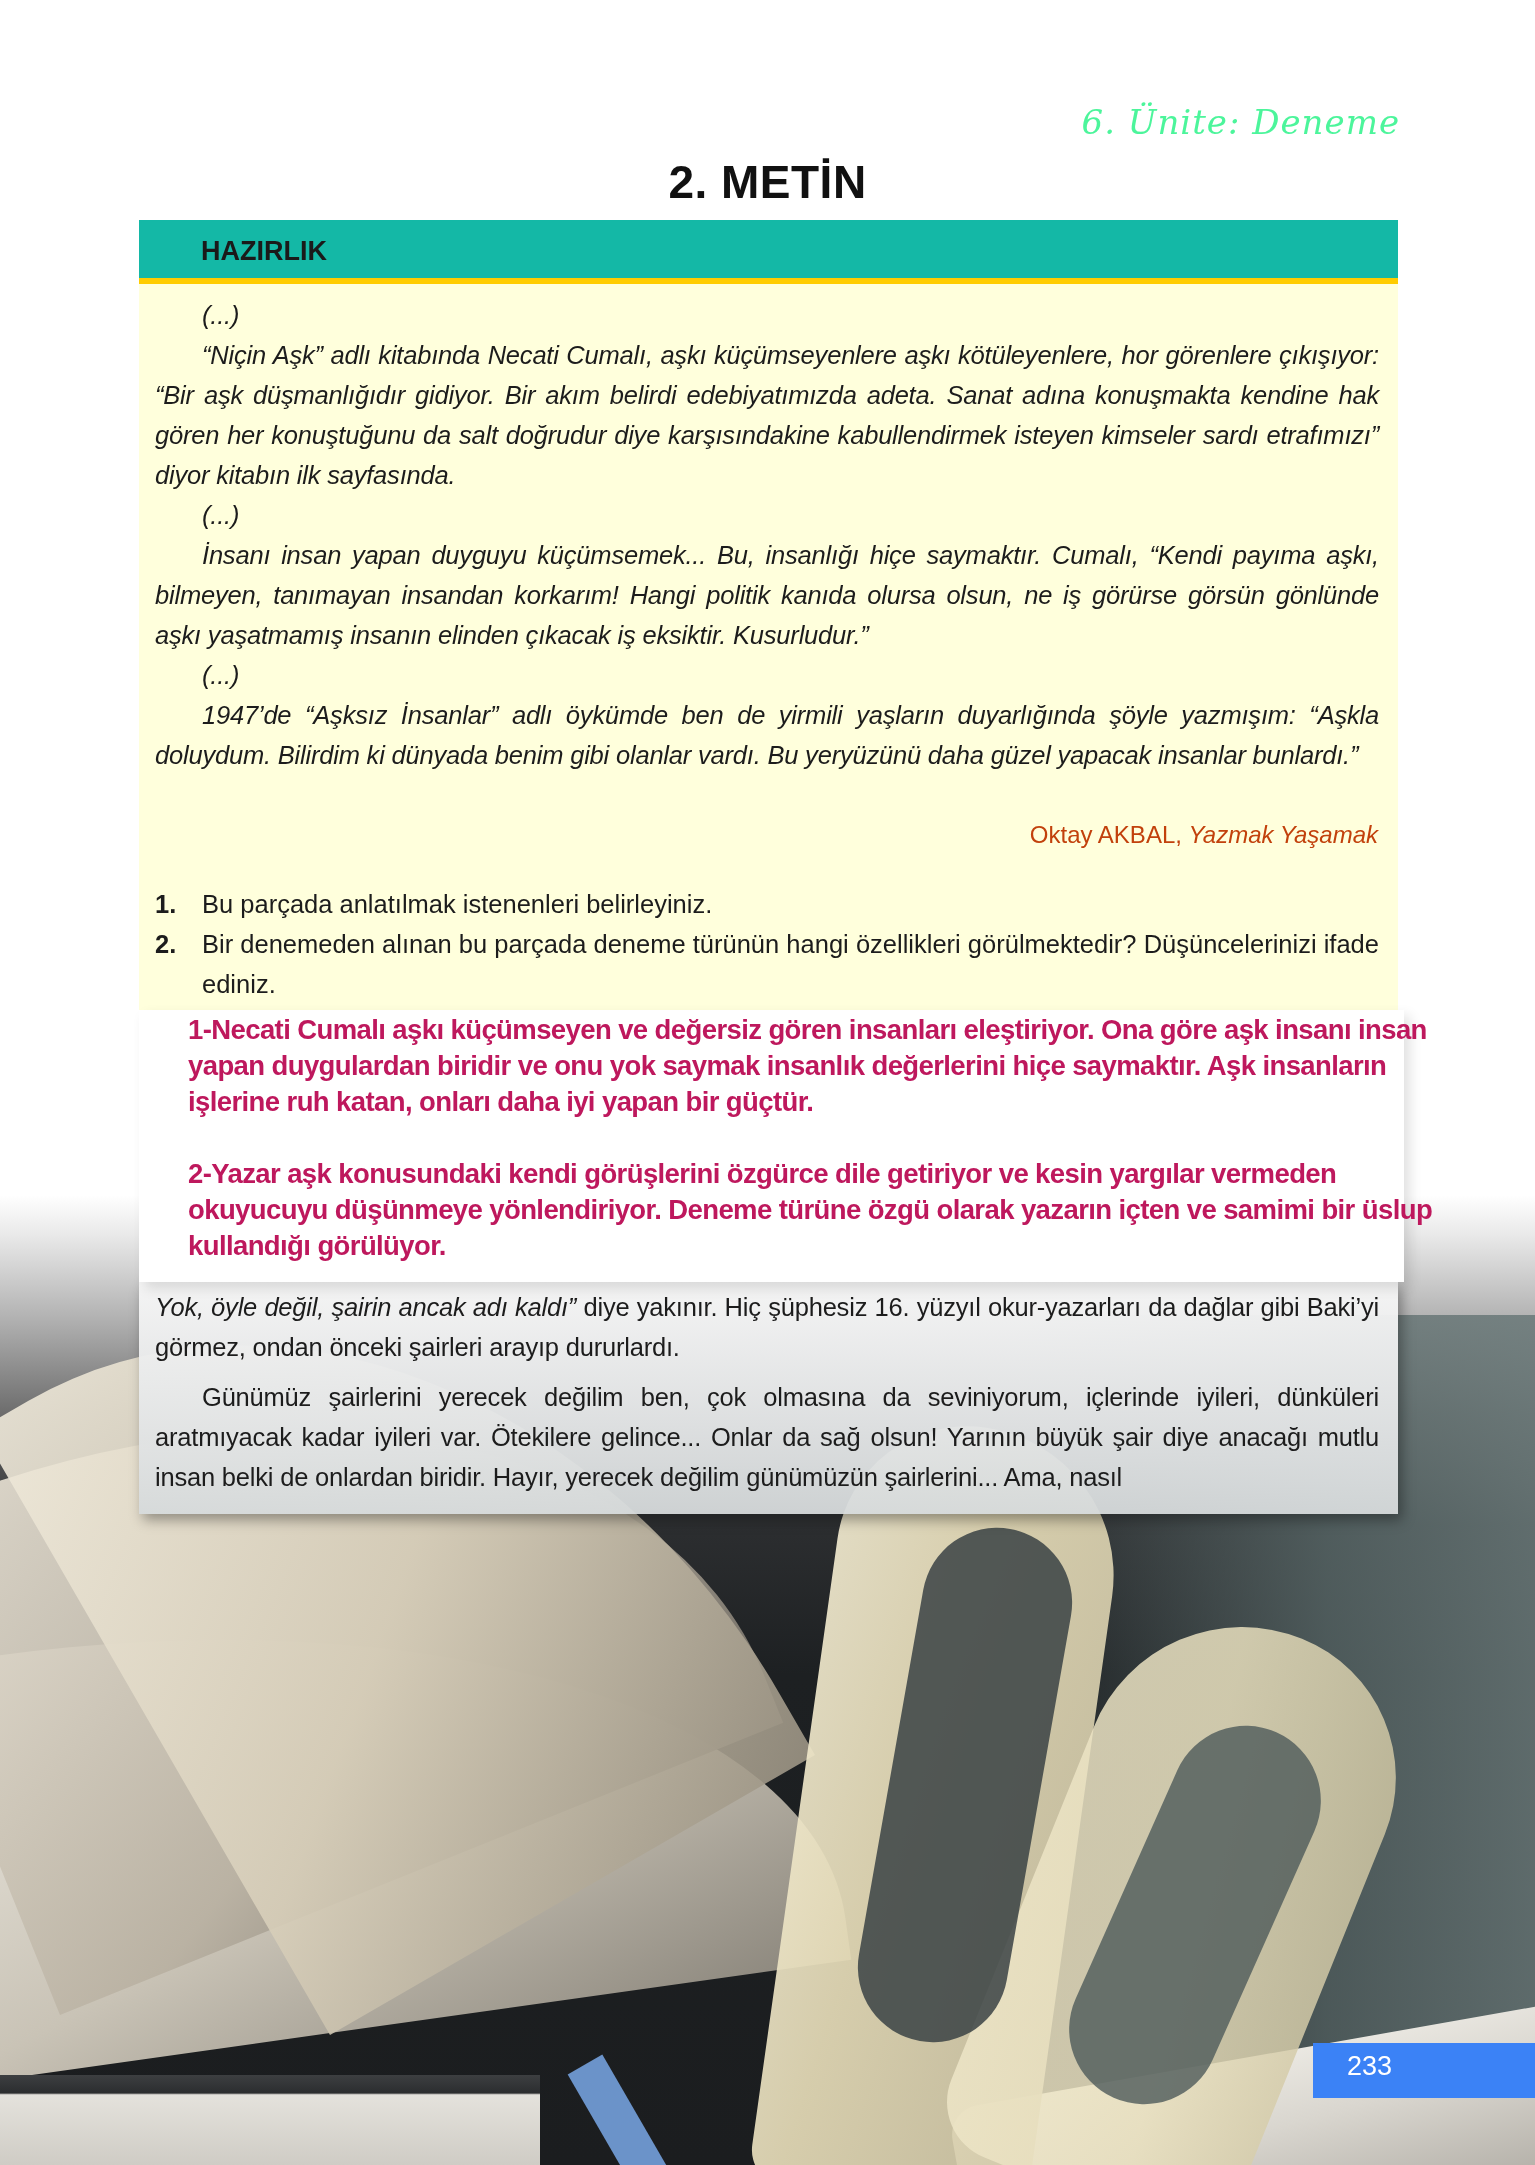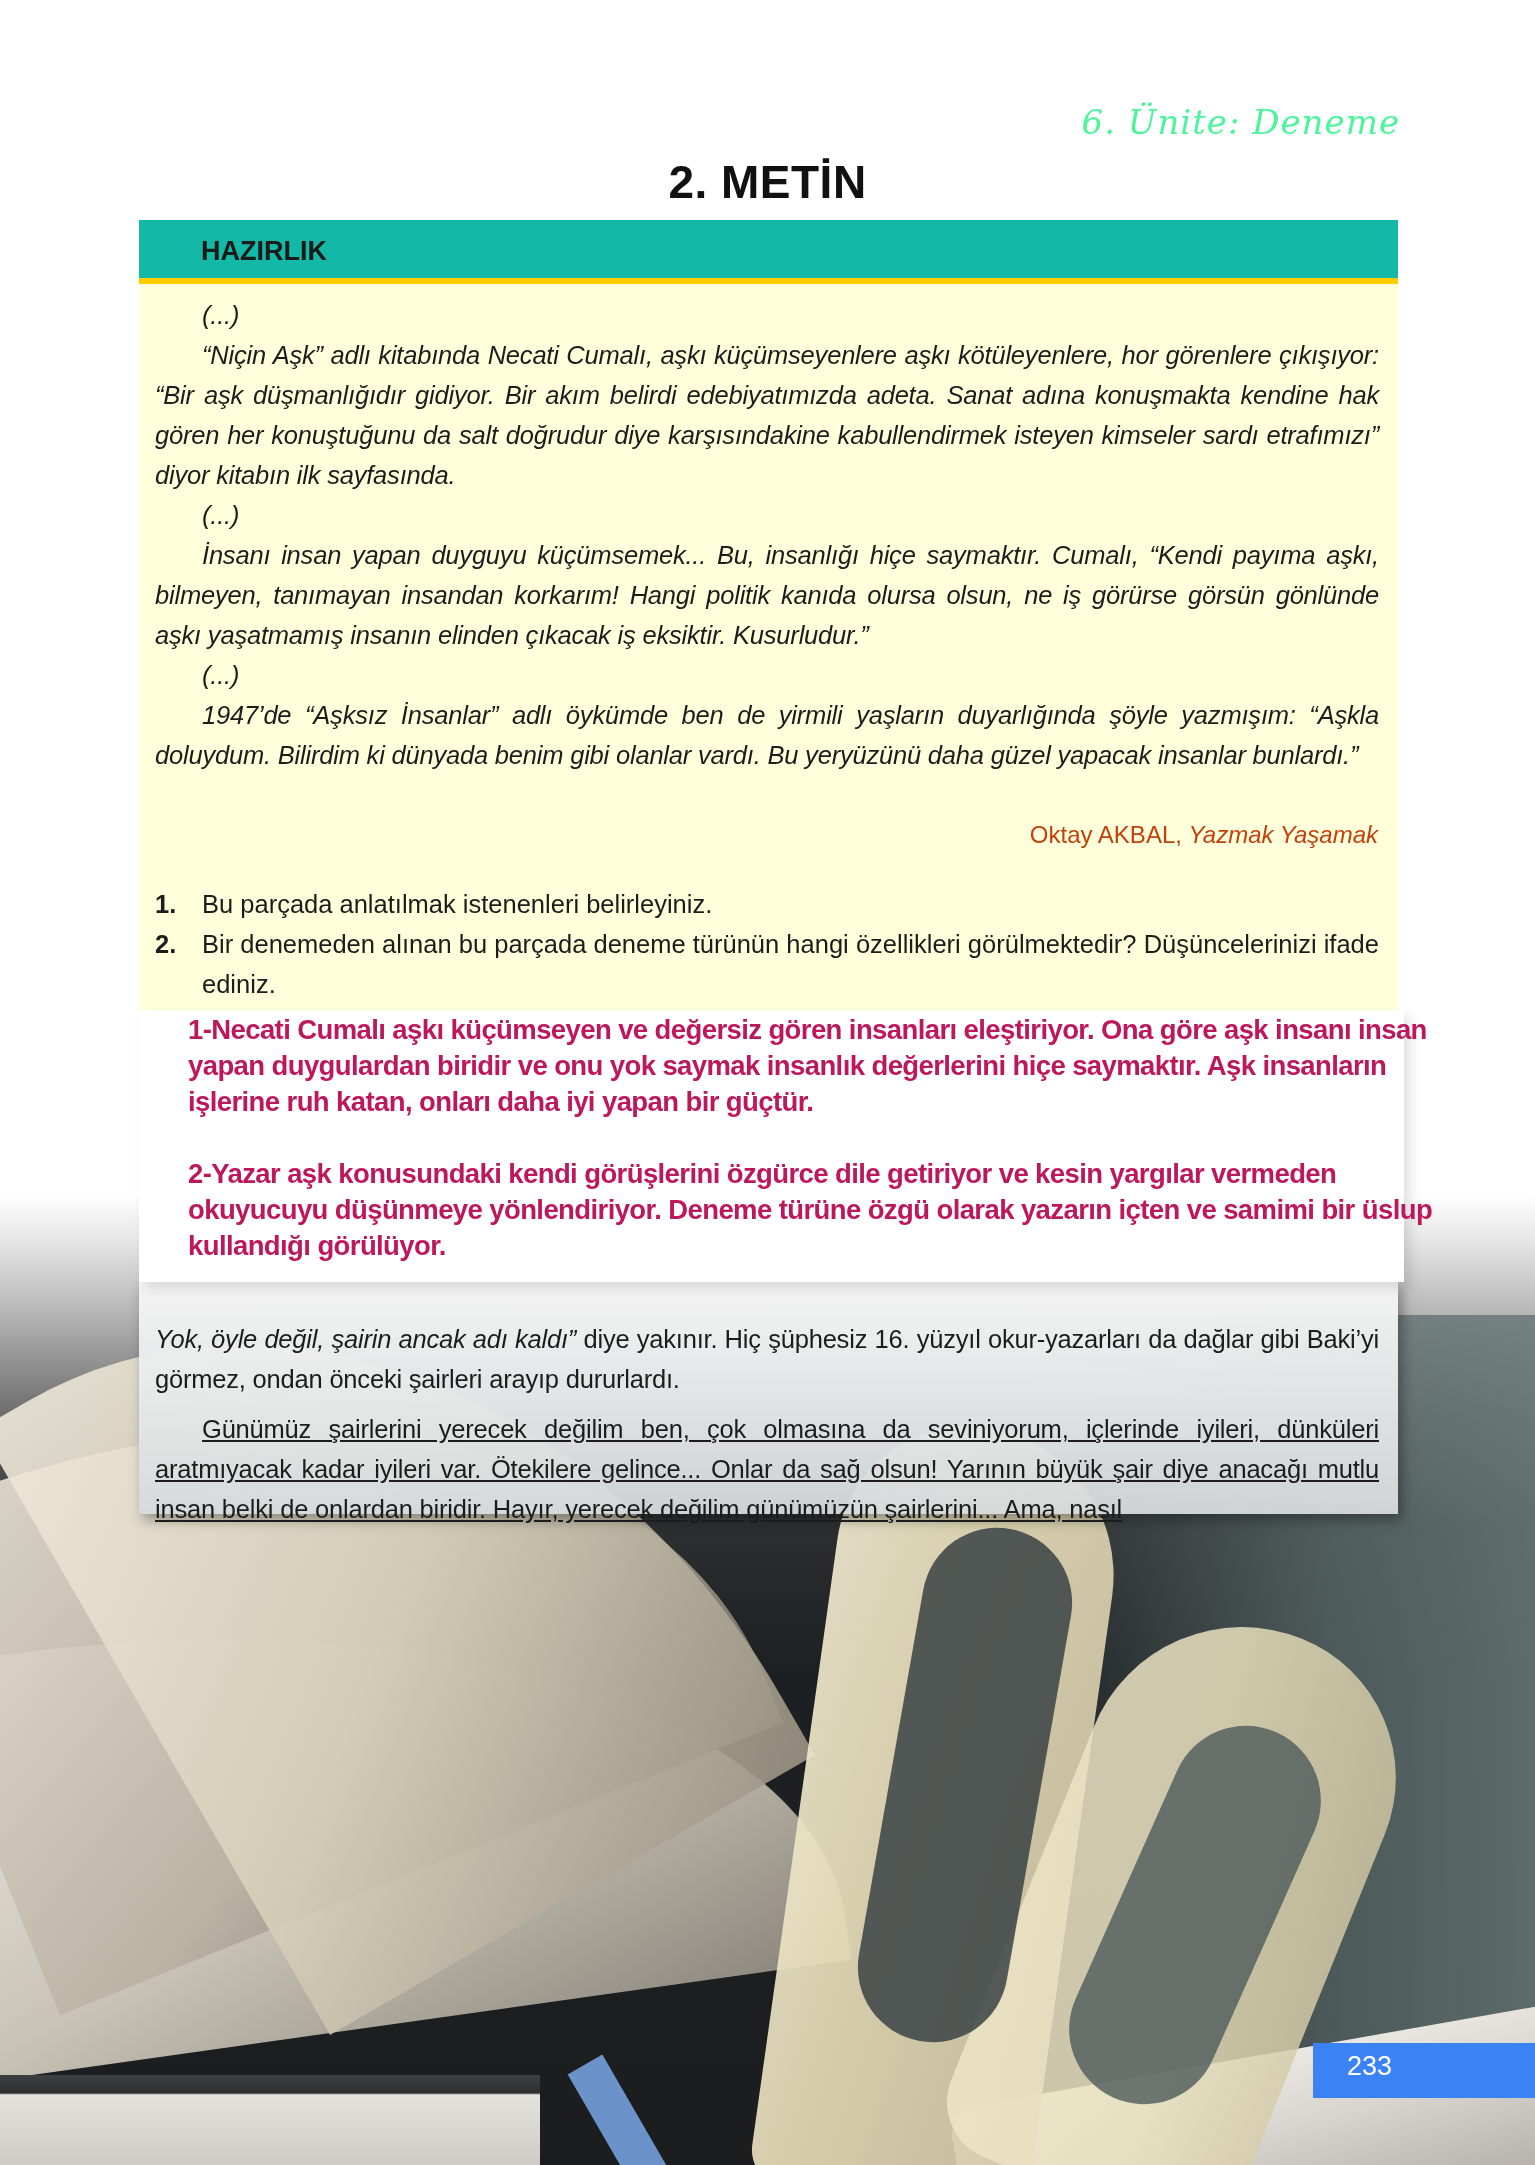--- a/index.html
+++ b/index.html
@@ -114,23 +114,23 @@
   }
 
   
   .excerpt-panel {
     position: absolute; left: 139px; top: 1282px; width: 1259px; height: 232px;
     background: linear-gradient(180deg, rgba(246,246,246,0.96) 0%, rgba(228,230,231,0.95) 60%, rgba(214,218,219,0.95) 100%);
     box-shadow: 4px 6px 12px rgba(0,0,0,0.35);
   }
   .ex-p {
     position: absolute; left: 16px; width: 1224px; font-size: 25.5px; line-height: 40px; color: #1c1c1c;
-    text-align: justify; text-align-last: left; letter-spacing: -0.2px; margin-top: 32px;
-  }
-  .ex-p.indent { text-indent: 47px; text-decoration: underline; }
+    text-align: justify; text-align-last: left; letter-spacing: -0.2px;
+  }
+  .ex-p.indent { text-indent: 47px; }
   .ex-p i { font-style: italic; }
 
   
   .page-number {
     position: absolute; left: 1313px; top: 2043px; width: 222px; height: 55px; background: #3b82f6;
   }
   .page-number span {
     position: absolute; left: 34px; top: 8px; color: #ffffff; font-size: 27px;
   }
 </style>

